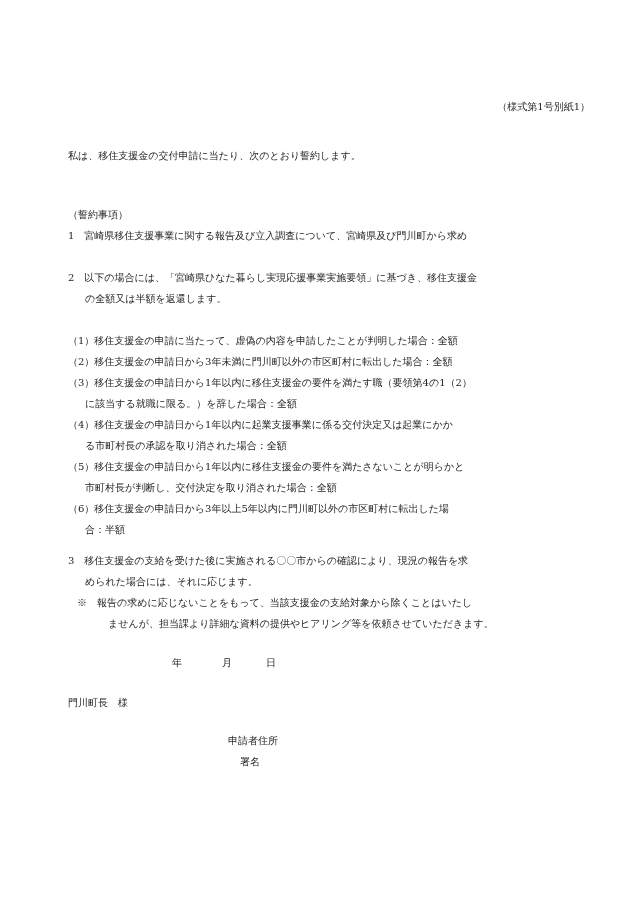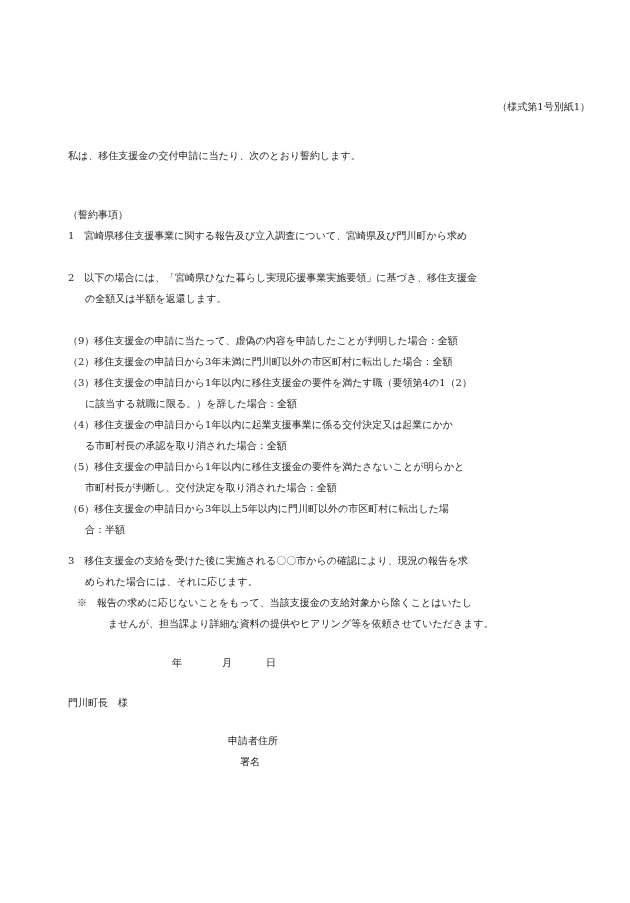--- a/index.html
+++ b/index.html
@@ -45,21 +45,21 @@
 
   <div class="line gap11">私は、移住支援金の交付申請に当たり、次のとおり誓約します。</div>
 
   <div class="line gap38">（誓約事項）</div>
 
   <div class="line">1　宮崎県移住支援事業に関する報告及び立入調査について、宮崎県及び門川町から求め</div>
 
   <div class="line gap21">2　以下の場合には、「宮崎県ひなた暮らし実現応援事業実施要領」に基づき、移住支援金</div>
   <div class="line ind1">の全額又は半額を返還します。</div>
 
-  <div class="line gap21">（9）移住支援金の申請に当たって、虚偽の内容を申請したことが判明した場合：全額</div>
+  <div class="line gap21">（1）移住支援金の申請に当たって、虚偽の内容を申請したことが判明した場合：全額</div>
   <div class="line">（2）移住支援金の申請日から3年未満に門川町以外の市区町村に転出した場合：全額</div>
   <div class="line">（3）移住支援金の申請日から1年以内に移住支援金の要件を満たす職（要領第4の1（2）</div>
   <div class="line ind1">に該当する就職に限る。）を辞した場合：全額</div>
   <div class="line">（4）移住支援金の申請日から1年以内に起業支援事業に係る交付決定又は起業にかか</div>
   <div class="line ind1">る市町村長の承認を取り消された場合：全額</div>
   <div class="line">（5）移住支援金の申請日から1年以内に移住支援金の要件を満たさないことが明らかと</div>
   <div class="line ind1">市町村長が判断し、交付決定を取り消された場合：全額</div>
   <div class="line">（6）移住支援金の申請日から3年以上5年以内に門川町以外の市区町村に転出した場</div>
   <div class="line ind1">合：半額</div>
 

